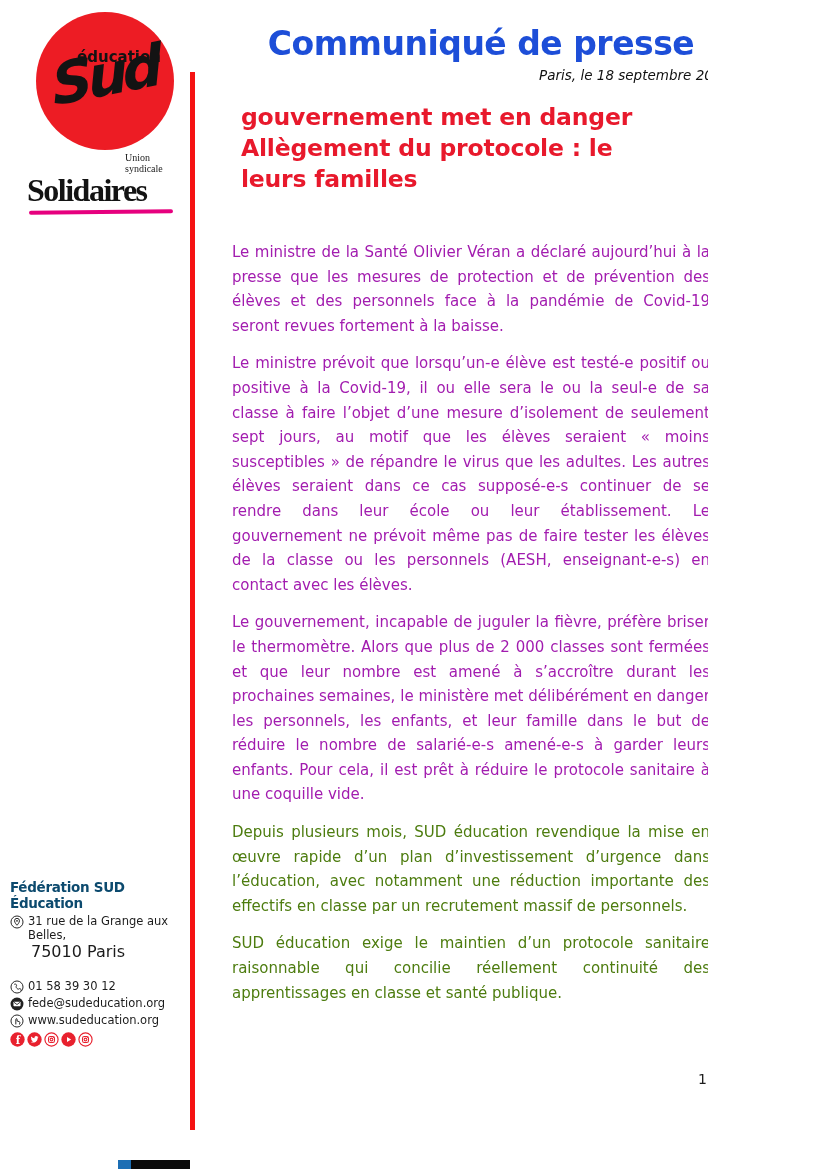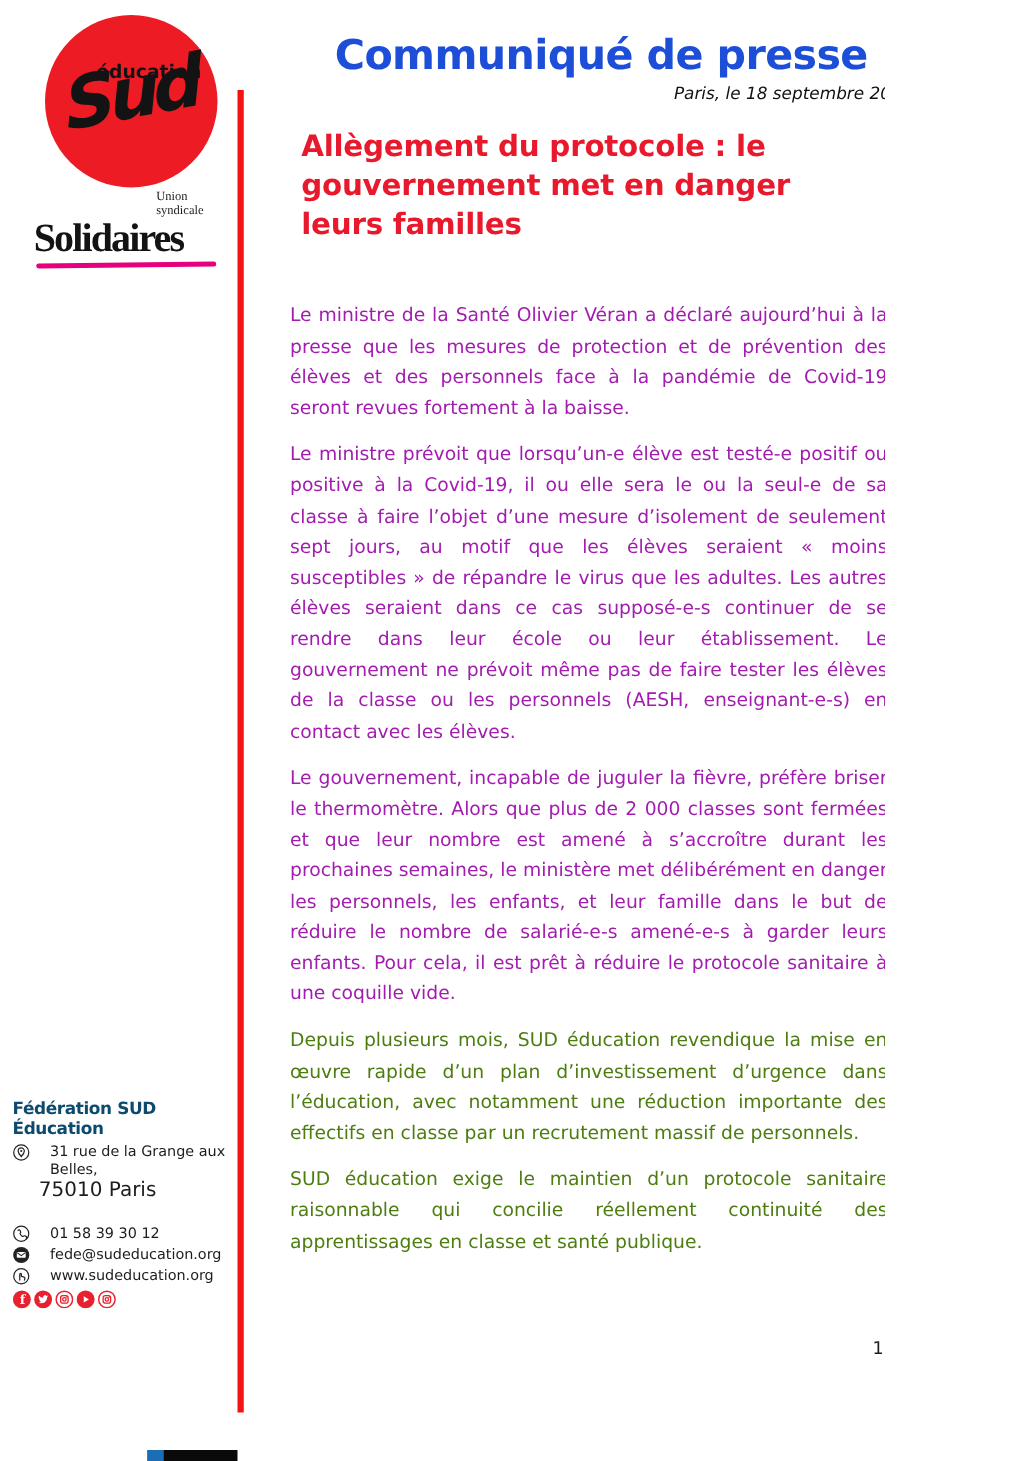--- a/index.html
+++ b/index.html
@@ -36,21 +36,21 @@
   .solidaires-underline {
     margin-top:1px; margin-left:2px; width:144px; height:4px;
     background:#e6007e; border-radius:2px; transform:rotate(-0.6deg);
   }
 
   .red-line { position:absolute; left:190px; top:72px; width:5px; height:1058px; background:#f51212; }
 
   
   .contact { position:absolute; left:10px; top:879px; width:175px; color:#1c1c1c; }
   .org-name { font-weight:bold; font-size:13.5px; letter-spacing:-0.3px; color:#0c4a6e; }
-  .contact-row { display:flex; align-items:flex-start; gap:16px; margin-top:3px; font-size:11.5px; line-height:14px; }
+  .contact-row { display:flex; align-items:flex-start; gap:4px; margin-top:3px; font-size:11.5px; line-height:14px; }
   .contact-row svg { flex:0 0 auto; margin-top:1px; }
   .addr-block { margin-bottom:18px; }
   .addr2 { padding-left:21px; }
   .tight { margin-top:2px; }
   .social-row { display:flex; gap:2px; margin-top:4px; }
 
   
   .main { position:absolute; left:232px; top:24px; width:498px; }
   .title {
     text-align:center; font-size:33px; font-weight:bold; color:#1d4ed8;
@@ -157,22 +157,22 @@
         <circle cx="8.2" cy="4.8" r="0.5" fill="#e8212e"></circle>
       </svg>
     </div>
   </div>
 
   <div class="main">
     <div class="title">Communiqué de presse</div>
     <div class="dateline">Paris, le 18 septembre 2020</div>
 
     <div class="headline">
+      <span>gouvernement met en danger</span>
       <span>Allègement du protocole : le</span>
-      <span>gouvernement met en danger</span>
       <span>leurs familles</span>
     </div>
 
     <div class="body-text">
       <p>Le ministre de la Santé Olivier Véran a déclaré aujourd’hui à la presse que les mesures de protection et de prévention des élèves et des personnels face à la pandémie de Covid-19 seront revues fortement à la baisse.</p>
       <p>Le ministre prévoit que lorsqu’un-e élève est testé-e positif ou positive à la Covid-19, il ou elle sera le ou la seul-e de sa classe à faire l’objet d’une mesure d’isolement de seulement sept jours, au motif que les élèves seraient « moins susceptibles » de répandre le virus que les adultes. Les autres élèves seraient dans ce cas supposé-e-s continuer de se rendre dans leur école ou leur établissement. Le gouvernement ne prévoit même pas de faire tester les élèves de la classe ou les personnels (AESH, enseignant-e-s) en contact avec les élèves.</p>
       <p>Le gouvernement, incapable de juguler la fièvre, préfère briser le thermomètre. Alors que plus de 2 000 classes sont fermées et que leur nombre est amené à s’accroître durant les prochaines semaines, le ministère met délibérément en danger les personnels, les enfants, et leur famille dans le but de réduire le nombre de salarié-e-s amené-e-s à garder leurs enfants. Pour cela, il est prêt à réduire le protocole sanitaire à une coquille vide.</p>
       <p class="bold">Depuis plusieurs mois, SUD éducation revendique la mise en œuvre rapide d’un plan d’investissement d’urgence dans l’éducation, avec notamment une réduction importante des effectifs en classe par un recrutement massif de personnels.</p>
       <p class="bold">SUD éducation exige le maintien d’un protocole sanitaire raisonnable qui concilie réellement continuité des apprentissages en classe et santé publique.</p>
     </div>

